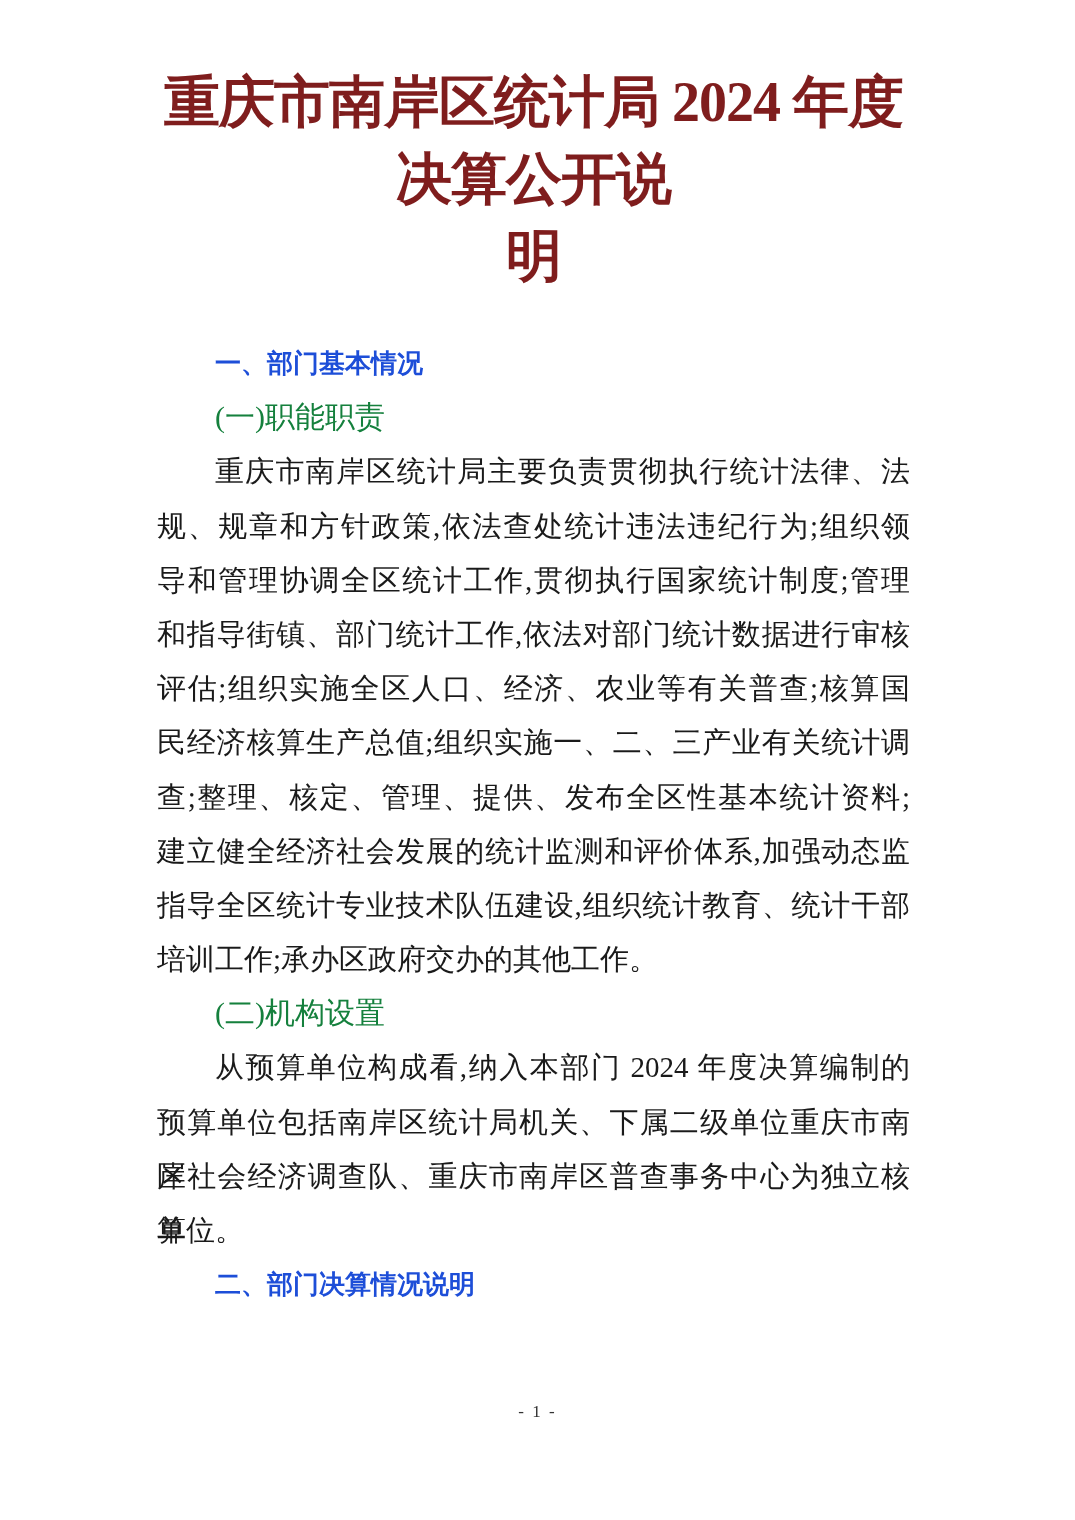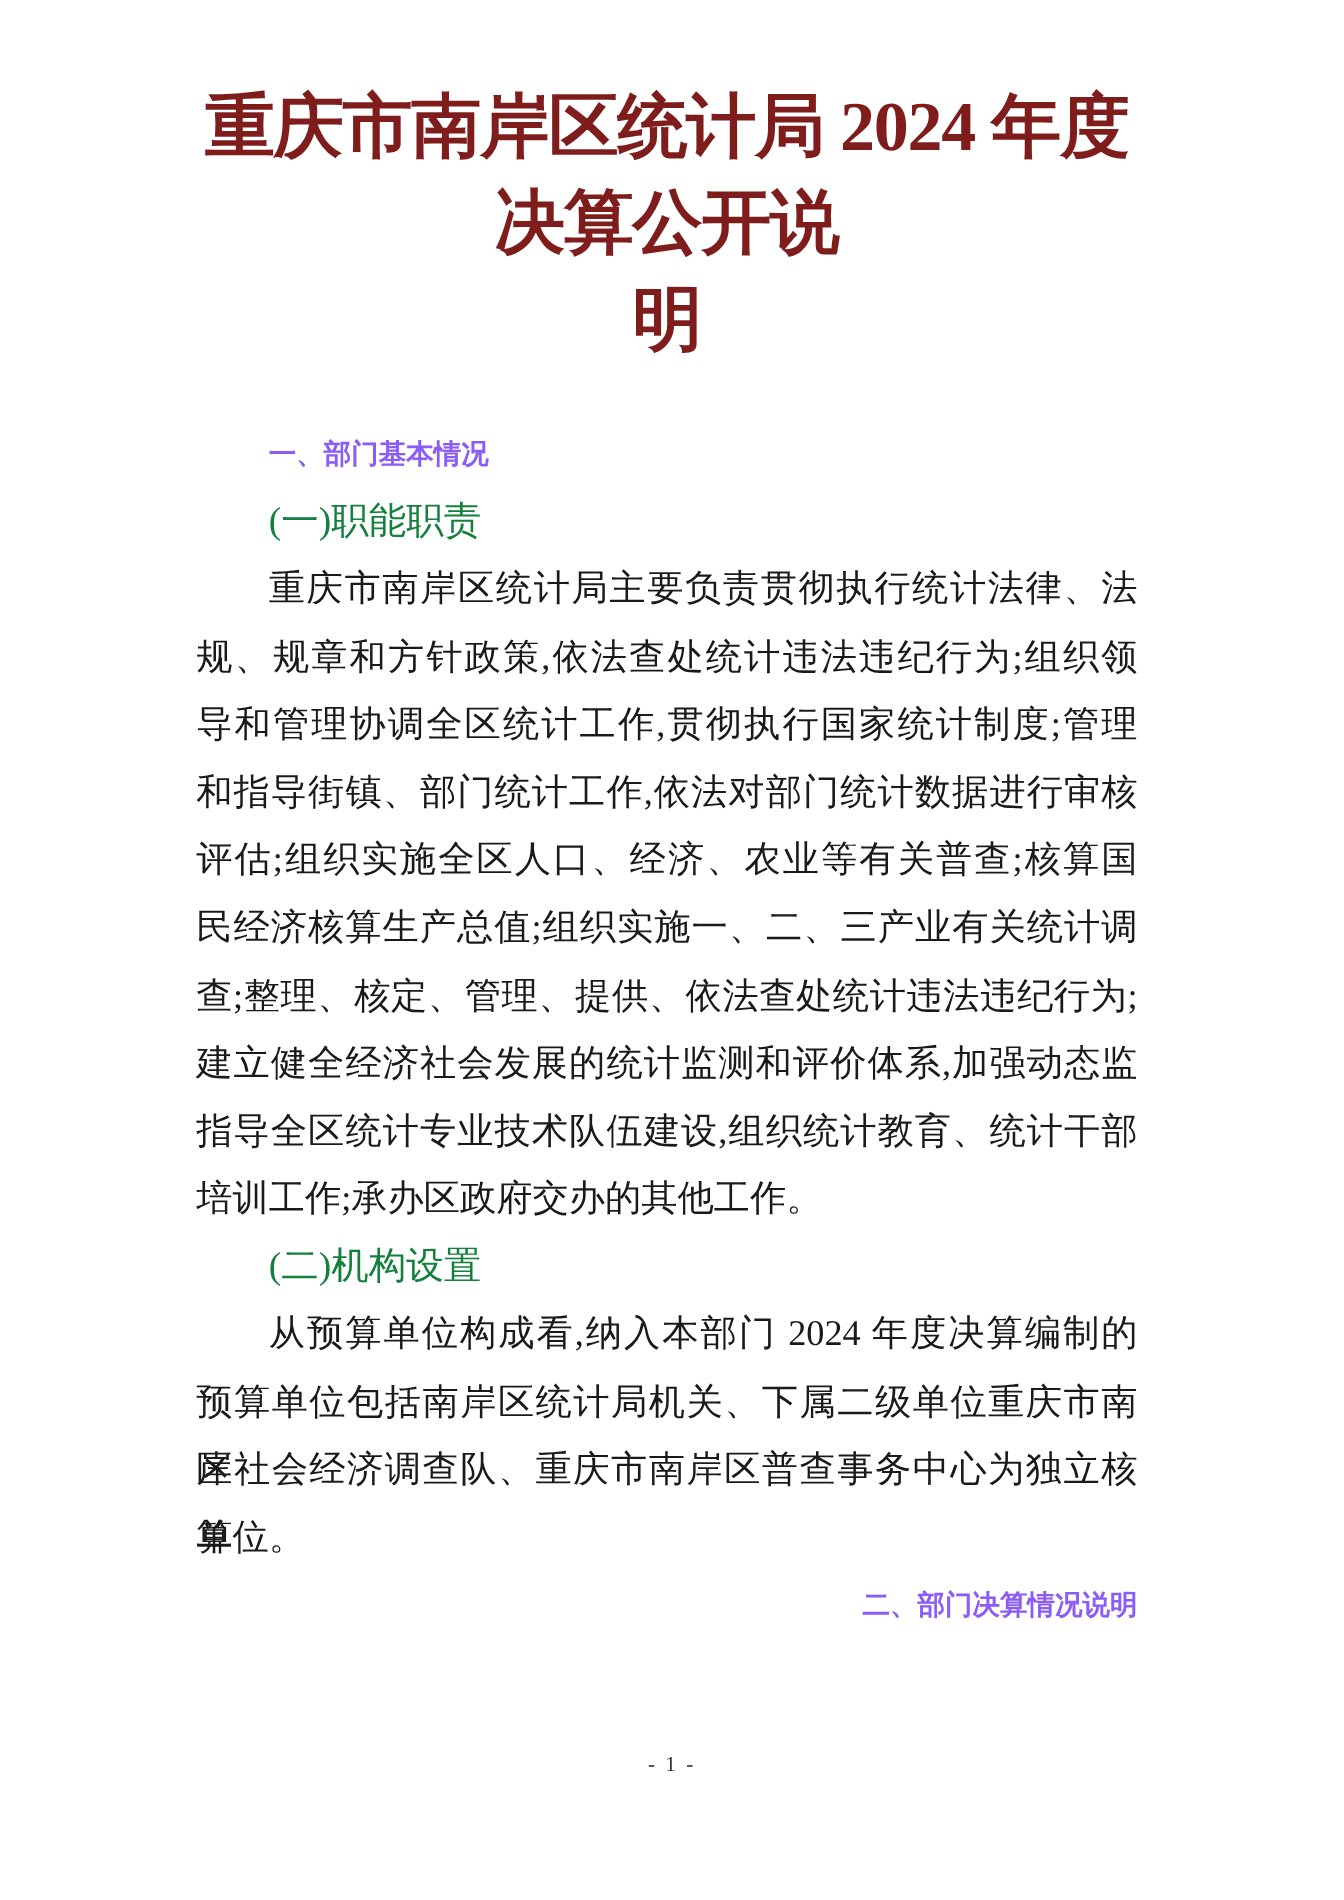--- a/index.html
+++ b/index.html
@@ -29,27 +29,26 @@
     text-align: center;
     color: #7f1d1d;
   }
   .heading {
     margin-top: 41px;
     height: 54.2px;
     line-height: 54.2px;
     padding-left: 58px;
     font-family: "Liberation Sans", sans-serif;
     font-weight: bold;
-    font-size: 22px;
-    color: #8b5cf6;
+    font-size: 26px;
+    color: #1d4ed8;
     white-space: nowrap;
   }
   .heading.second {
     margin-top: 0;
-    text-align: right;
   }
   .subheading {
     height: 54.2px;
     line-height: 54.2px;
     padding-left: 58px;
     font-family: "Liberation Serif", serif;
     font-size: 30px;
     color: #15803d;
     white-space: nowrap;
   }
@@ -95,21 +94,21 @@
 
   <div class="subheading">(一)职能职责</div>
 
   <div>
     <div class="bline first">重庆市南岸区统计局主要负责贯彻执行统计法律、法</div>
     <div class="bline">规、规章和方针政策,依法查处统计违法违纪行为;组织领</div>
     <div class="bline">导和管理协调全区统计工作,贯彻执行国家统计制度;管理</div>
     <div class="bline">和指导街镇、部门统计工作,依法对部门统计数据进行审核</div>
     <div class="bline">评估;组织实施全区人口、经济、农业等有关普查;核算国</div>
     <div class="bline">民经济核算生产总值;组织实施一、二、三产业有关统计调</div>
-    <div class="bline">查;整理、核定、管理、提供、依法查处统计违法违纪行为;</div>
+    <div class="bline">查;整理、核定、管理、提供、发布全区性基本统计资料;</div>
     <div class="bline">建立健全经济社会发展的统计监测和评价体系,加强动态监</div>
     <div class="bline">指导全区统计专业技术队伍建设,组织统计教育、统计干部</div>
     <div class="bline last">培训工作;承办区政府交办的其他工作。</div>
   </div>
 
   <div class="subheading">(二)机构设置</div>
 
   <div>
     <div class="bline first">从预算单位构成看,纳入本部门 2024 年度决算编制的</div>
     <div class="bline">预算单位包括南岸区统计局机关、下属二级单位重庆市南岸</div>

